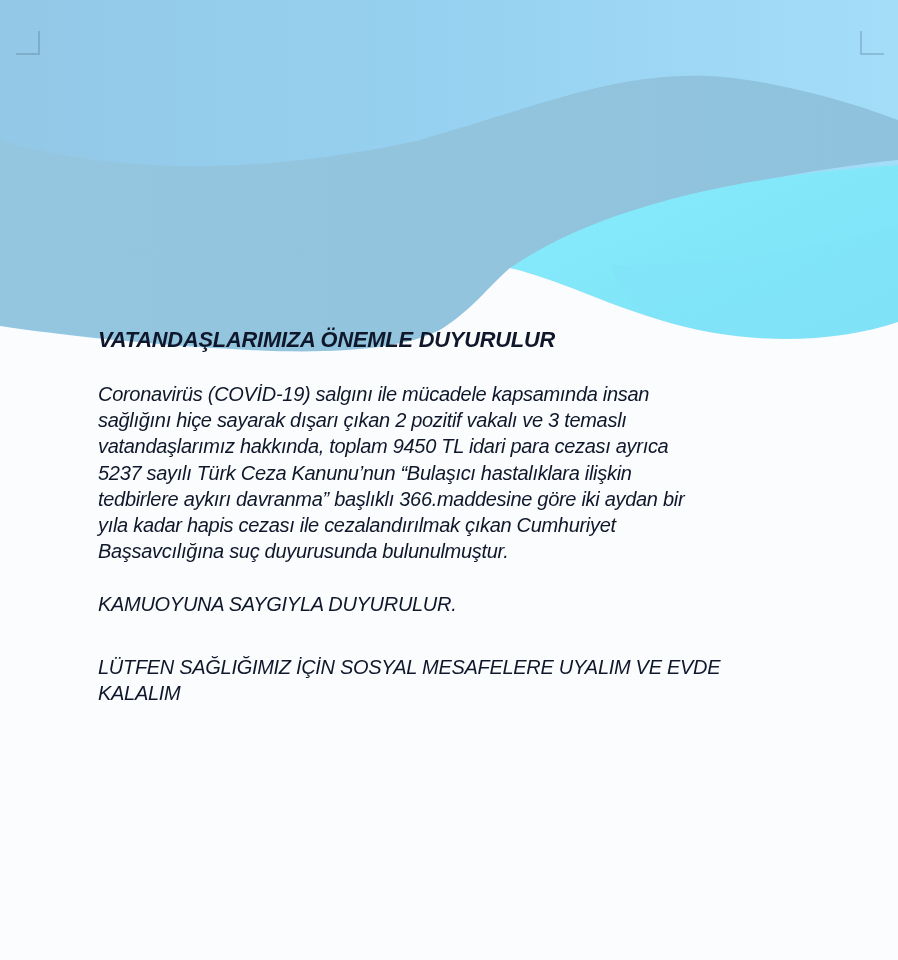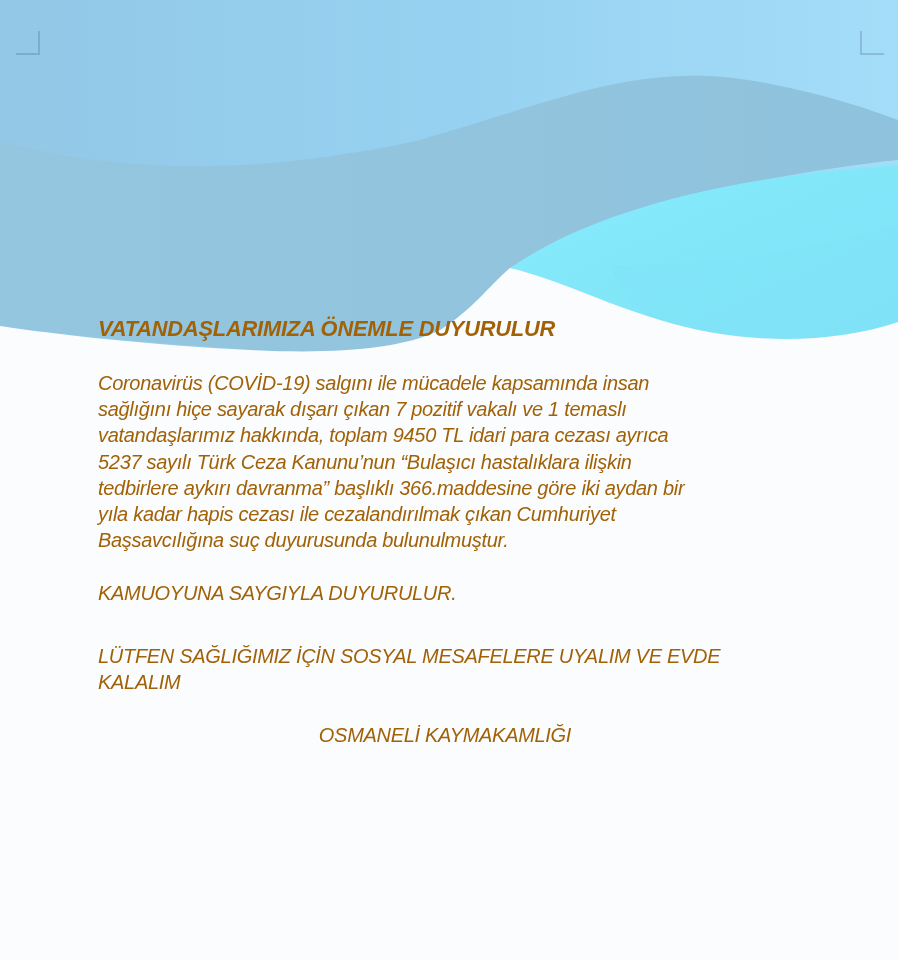--- a/index.html
+++ b/index.html
@@ -5,21 +5,21 @@
   html, body { margin: 0; padding: 0; }
   body {
     width: 898px; height: 960px; position: relative; overflow: hidden;
     background: #fbfcfe;
     font-family: "Liberation Sans", "DejaVu Sans", sans-serif;
   }
   .bg-art { position: absolute; left: 0; top: 0; width: 898px; height: 360px; }
   .corner { position: absolute; width: 22px; height: 22px; }
   .corner-left { left: 16px; top: 31px; border-right: 2px solid #7aa7c4; border-bottom: 2px solid #7aa7c4; opacity: .8; }
   .corner-right { left: 860px; top: 31px; border-left: 2px solid #84b5d2; border-bottom: 2px solid #84b5d2; opacity: .8; }
-  .content { position: absolute; left: 98px; top: 314px; width: 700px; color: #a16207; font-style: italic; }
+  .content { position: absolute; left: 98px; top: 325px; width: 700px; color: #0f172a; font-style: italic; }
   .title { font-size: 22.5px; letter-spacing: -0.2px; margin: 0; line-height: 30px; transform: scaleX(0.97); transform-origin: left; }
   .para { margin: 0; font-size: 20px; line-height: 26.2px; letter-spacing: -0.3px; }
   .body-p { margin-top: 26px; font-style: italic; }
   .respect { margin-top: 27px; }
   .plea { margin-top: 36px; }
   .signature { margin-top: 27px; text-align: center; width: 694px; }
 </style>
 </head>
 <body>
 
@@ -52,29 +52,28 @@
 </svg>
 
 <div class="corner corner-left"></div>
 <div class="corner corner-right"></div>
 
 <div class="content">
   <h1 class="title">VATANDAŞLARIMIZA ÖNEMLE DUYURULUR</h1>
 
   <div class="para body-p">
     <div>Coronavirüs (COVİD-19) salgını ile mücadele kapsamında insan</div>
-    <div>sağlığını hiçe sayarak dışarı çıkan 7 pozitif vakalı ve 1 temaslı</div>
+    <div>sağlığını hiçe sayarak dışarı çıkan 2 pozitif vakalı ve 3 temaslı</div>
     <div>vatandaşlarımız hakkında, toplam 9450 TL idari para cezası ayrıca</div>
     <div>5237 sayılı Türk Ceza Kanunu’nun “Bulaşıcı hastalıklara ilişkin</div>
     <div>tedbirlere aykırı davranma” başlıklı 366.maddesine göre iki aydan bir</div>
     <div>yıla kadar hapis cezası ile cezalandırılmak çıkan Cumhuriyet</div>
     <div>Başsavcılığına suç duyurusunda bulunulmuştur.</div>
   </div>
 
   <div class="para respect">KAMUOYUNA SAYGIYLA DUYURULUR.</div>
 
   <div class="para plea">
     <div>LÜTFEN SAĞLIĞIMIZ İÇİN SOSYAL MESAFELERE UYALIM VE EVDE</div>
     <div>KALALIM</div>
   </div>
 
-  <div class="para signature">OSMANELİ KAYMAKAMLIĞI</div>
 </div>
 
 </body></html>

